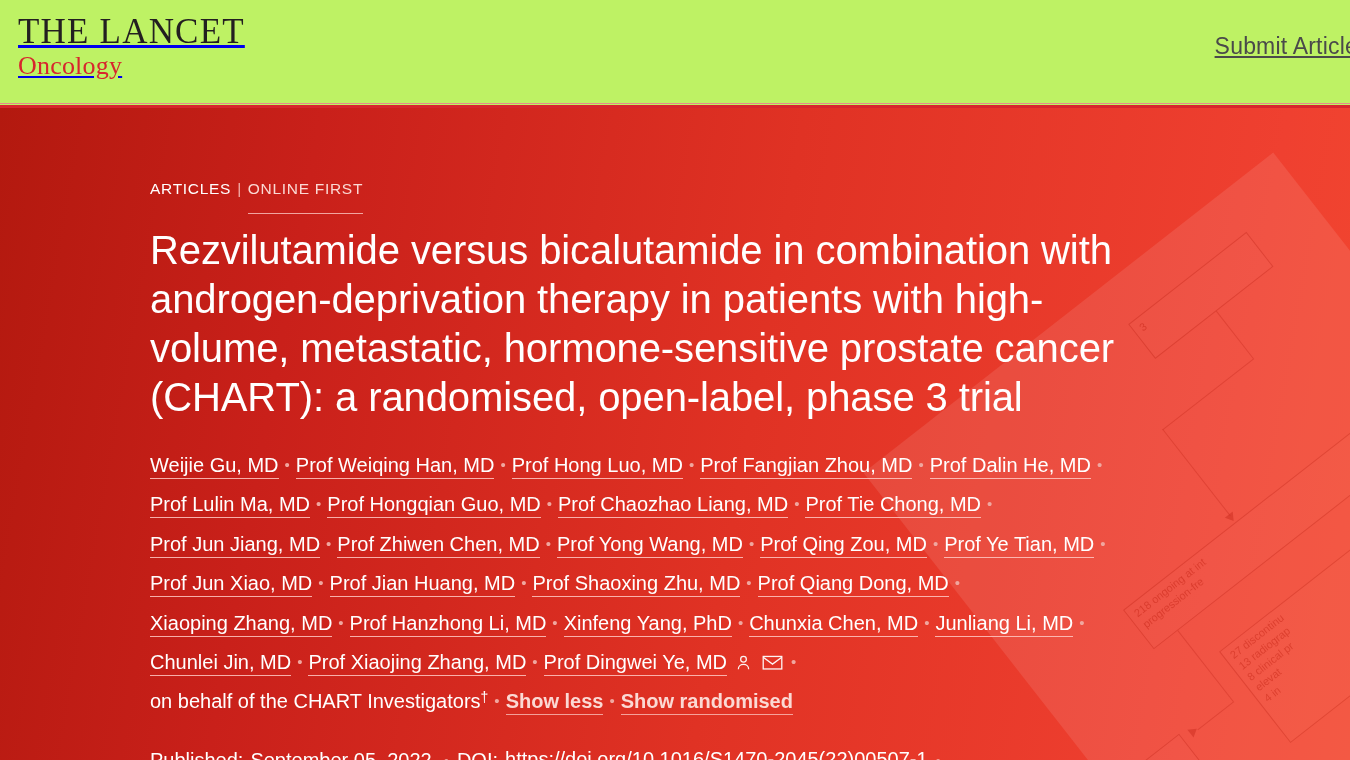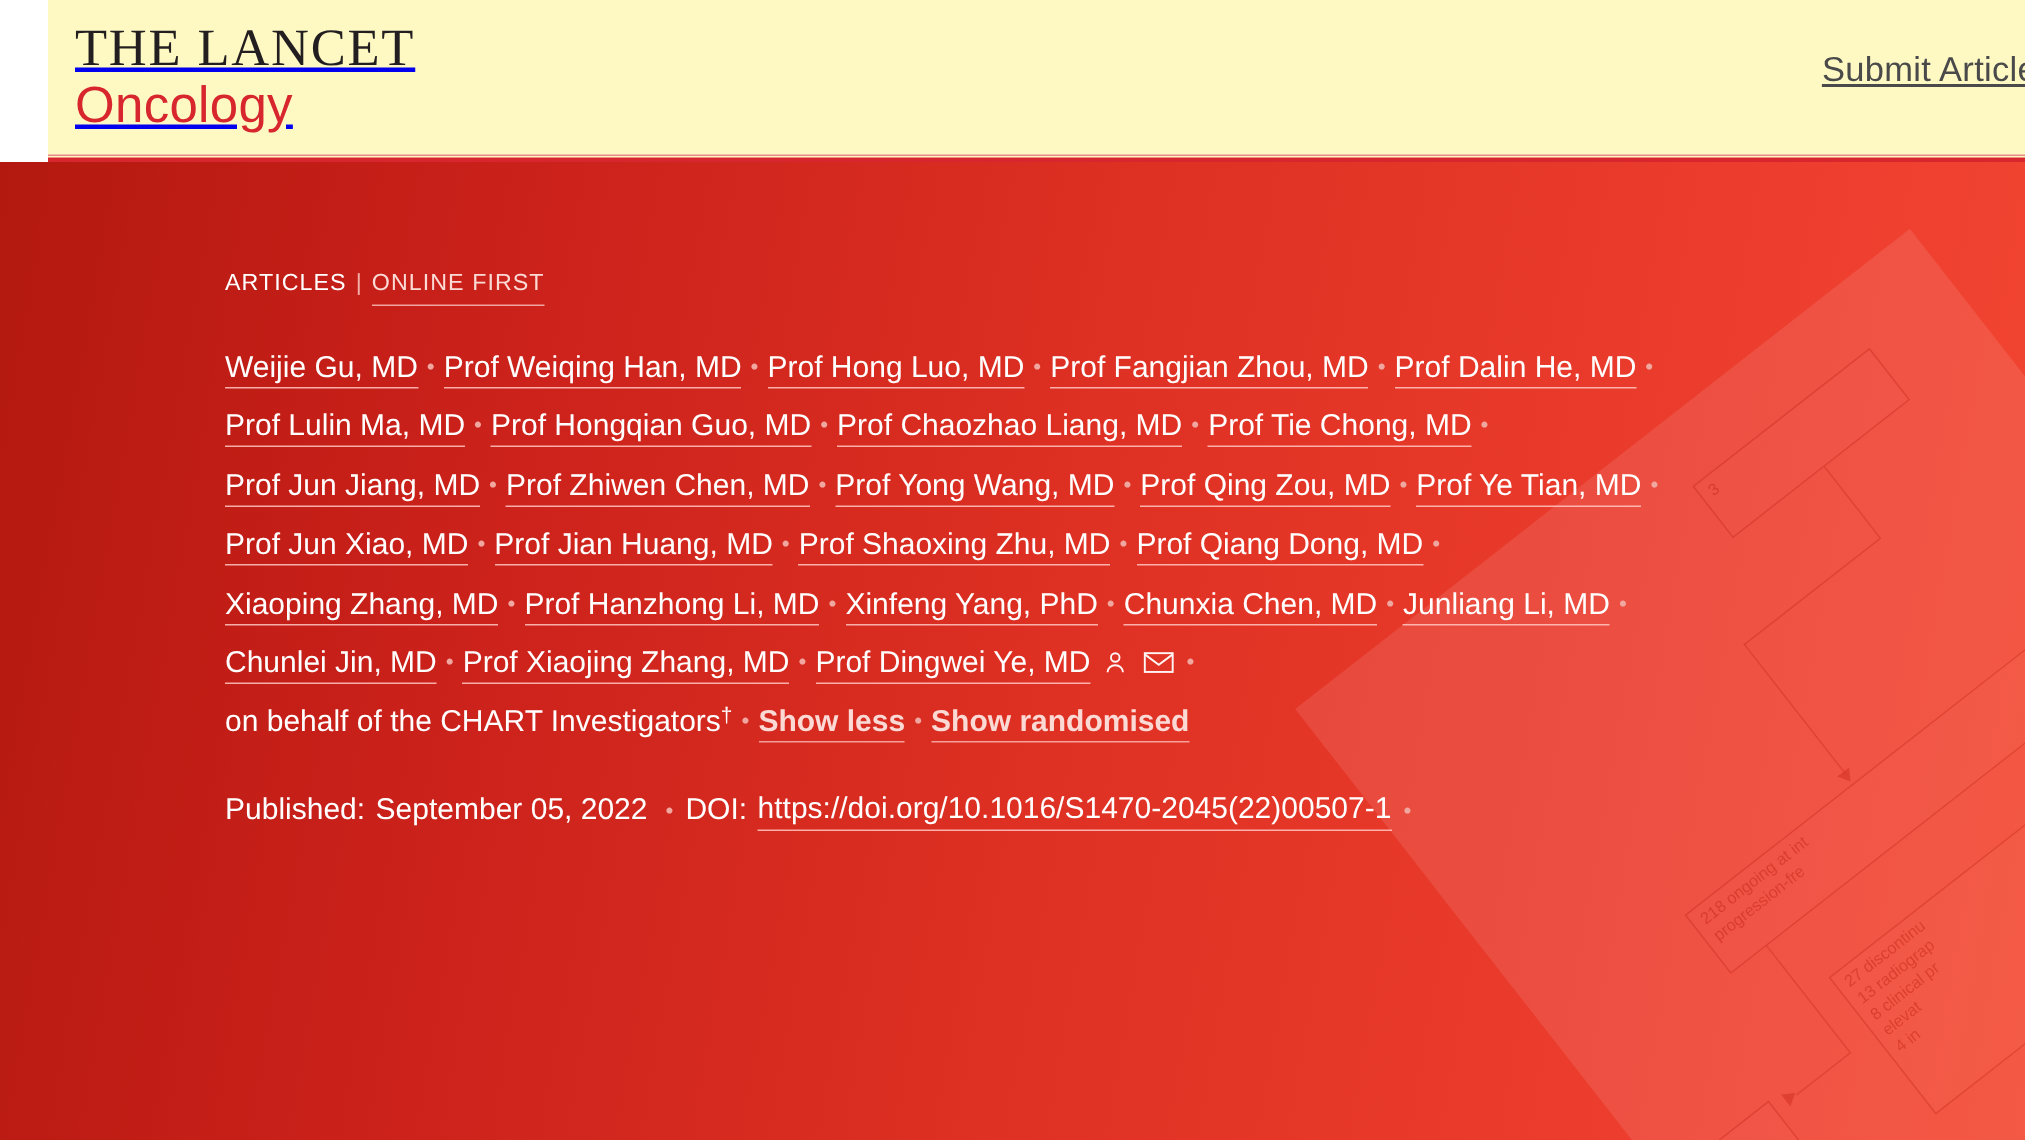--- a/index.html
+++ b/index.html
@@ -17,40 +17,39 @@
     width: 1350px;
     height: 760px;
     overflow: hidden;
     background: #ffffff;
   }
 
   
   .site-header {
     position: relative;
     height: 108px;
-    background: #fef9c3;
+    background: #bef264;
     padding: 14px 0 0 18px;
-    margin-left: 32px;
   }
 
   .logo-block {
     display: inline-block;
     line-height: 1;
   }
   .logo-lancet {
     font-family: "Liberation Serif", serif;
     font-size: 35px;
     letter-spacing: 1.2px;
     color: #231f20;
     line-height: 1.05;
     font-weight: 400;
   }
   .logo-oncology {
-    font-family: Liberation Sans, sans-serif;
-    font-size: 34px;
+    font-family: Liberation Serif, serif;
+    font-size: 26px;
     color: #d7262d;
     line-height: 1.12;
     font-weight: 400;
     letter-spacing: 0.2px;
   }
 
   .submit-article {
     position: absolute;
     right: -8px;
     top: 33px;
@@ -139,21 +138,21 @@
   }
   .kicker .sep {
     color: #f3b0ab;
     margin: 0 6px;
     font-weight: 300;
   }
   .kicker a {
     color: #fbd9d4;
     text-decoration: none;
     border-bottom: 1px solid rgba(255, 210, 205, 0.75);
-    padding-bottom: 6px;
+    padding-bottom: 16px;
   }
 
   
   .article-title {
     font-size: 40px;
     line-height: 1.225;
     font-weight: 400;
     color: #ffffff;
     letter-spacing: -0.1px;
     margin-bottom: 24px;
@@ -273,20 +272,21 @@
 
       <div class="wm-box" style="left:0px; top:400px; width:88px; height:120px;"></div>
     </div>
 
     <div class="hero-inner">
 
       <div class="kicker">
         <span>ARTICLES</span><span class="sep">|</span><a href="#">ONLINE FIRST</a>
       </div>
 
+      <h1 class="article-title">Rezvilutamide versus bicalutamide in combination with androgen-deprivation therapy in patients with high-volume, metastatic, hormone-sensitive prostate cancer (CHART): a randomised, open-label, phase 3 trial</h1>
 
       <div class="authors">
         <a href="#" class="author">Weijie Gu, MD</a><span class="dot">•</span><a href="#" class="author">Prof Weiqing Han, MD</a><span class="dot">•</span><a href="#" class="author">Prof Hong Luo, MD</a><span class="dot">•</span><a href="#" class="author">Prof Fangjian Zhou, MD</a><span class="dot">•</span><a href="#" class="author">Prof Dalin He, MD</a><span class="dot">•</span><a href="#" class="author">Prof Lulin Ma, MD</a><span class="dot">•</span><a href="#" class="author">Prof Hongqian Guo, MD</a><span class="dot">•</span><a href="#" class="author">Prof Chaozhao Liang, MD</a><span class="dot">•</span><a href="#" class="author">Prof Tie Chong, MD</a><span class="dot">•</span><a href="#" class="author">Prof Jun Jiang, MD</a><span class="dot">•</span><a href="#" class="author">Prof Zhiwen Chen, MD</a><span class="dot">•</span><a href="#" class="author">Prof Yong Wang, MD</a><span class="dot">•</span><a href="#" class="author">Prof Qing Zou, MD</a><span class="dot">•</span><a href="#" class="author">Prof Ye Tian, MD</a><span class="dot">•</span><a href="#" class="author">Prof Jun Xiao, MD</a><span class="dot">•</span><a href="#" class="author">Prof Jian Huang, MD</a><span class="dot">•</span><a href="#" class="author">Prof Shaoxing Zhu, MD</a><span class="dot">•</span><a href="#" class="author">Prof Qiang Dong, MD</a><span class="dot">•</span><a href="#" class="author">Xiaoping Zhang, MD</a><span class="dot">•</span><a href="#" class="author">Prof Hanzhong Li, MD</a><span class="dot">•</span><a href="#" class="author">Xinfeng Yang, PhD</a><span class="dot">•</span><a href="#" class="author">Chunxia Chen, MD</a><span class="dot">•</span><a href="#" class="author">Junliang Li, MD</a><span class="dot">•</span><a href="#" class="author">Chunlei Jin, MD</a><span class="dot">•</span><a href="#" class="author">Prof Xiaojing Zhang, MD</a><span class="dot">•</span><a href="#" class="author">Prof Dingwei Ye, MD</a><span class="icon-btn"><svg width="19" height="19" viewBox="0 0 24 24" fill="none" stroke="#ffffff" stroke-width="1.6">
               <circle cx="12" cy="8" r="3.6"></circle>
               <path d="M5.5 20.5c0-3.6 2.9-6 6.5-6s6.5 2.4 6.5 6"></path>
             </svg></span><span class="icon-btn"><svg width="21" height="19" viewBox="0 0 26 20" fill="none" stroke="#ffffff" stroke-width="1.6">
               <rect x="1.5" y="2.5" width="23" height="15.5"></rect>
               <path d="M1.5 3.5L13 12 24.5 3.5"></path>
             </svg></span><span class="dot">•</span><span class="plain">on behalf of the CHART Investigators</span><span class="dagger">†</span><span class="dot">•</span><a href="#" class="linklike">Show less</a><span class="dot">•</span><a href="#" class="linklike">Show randomised</a>
       </div>

